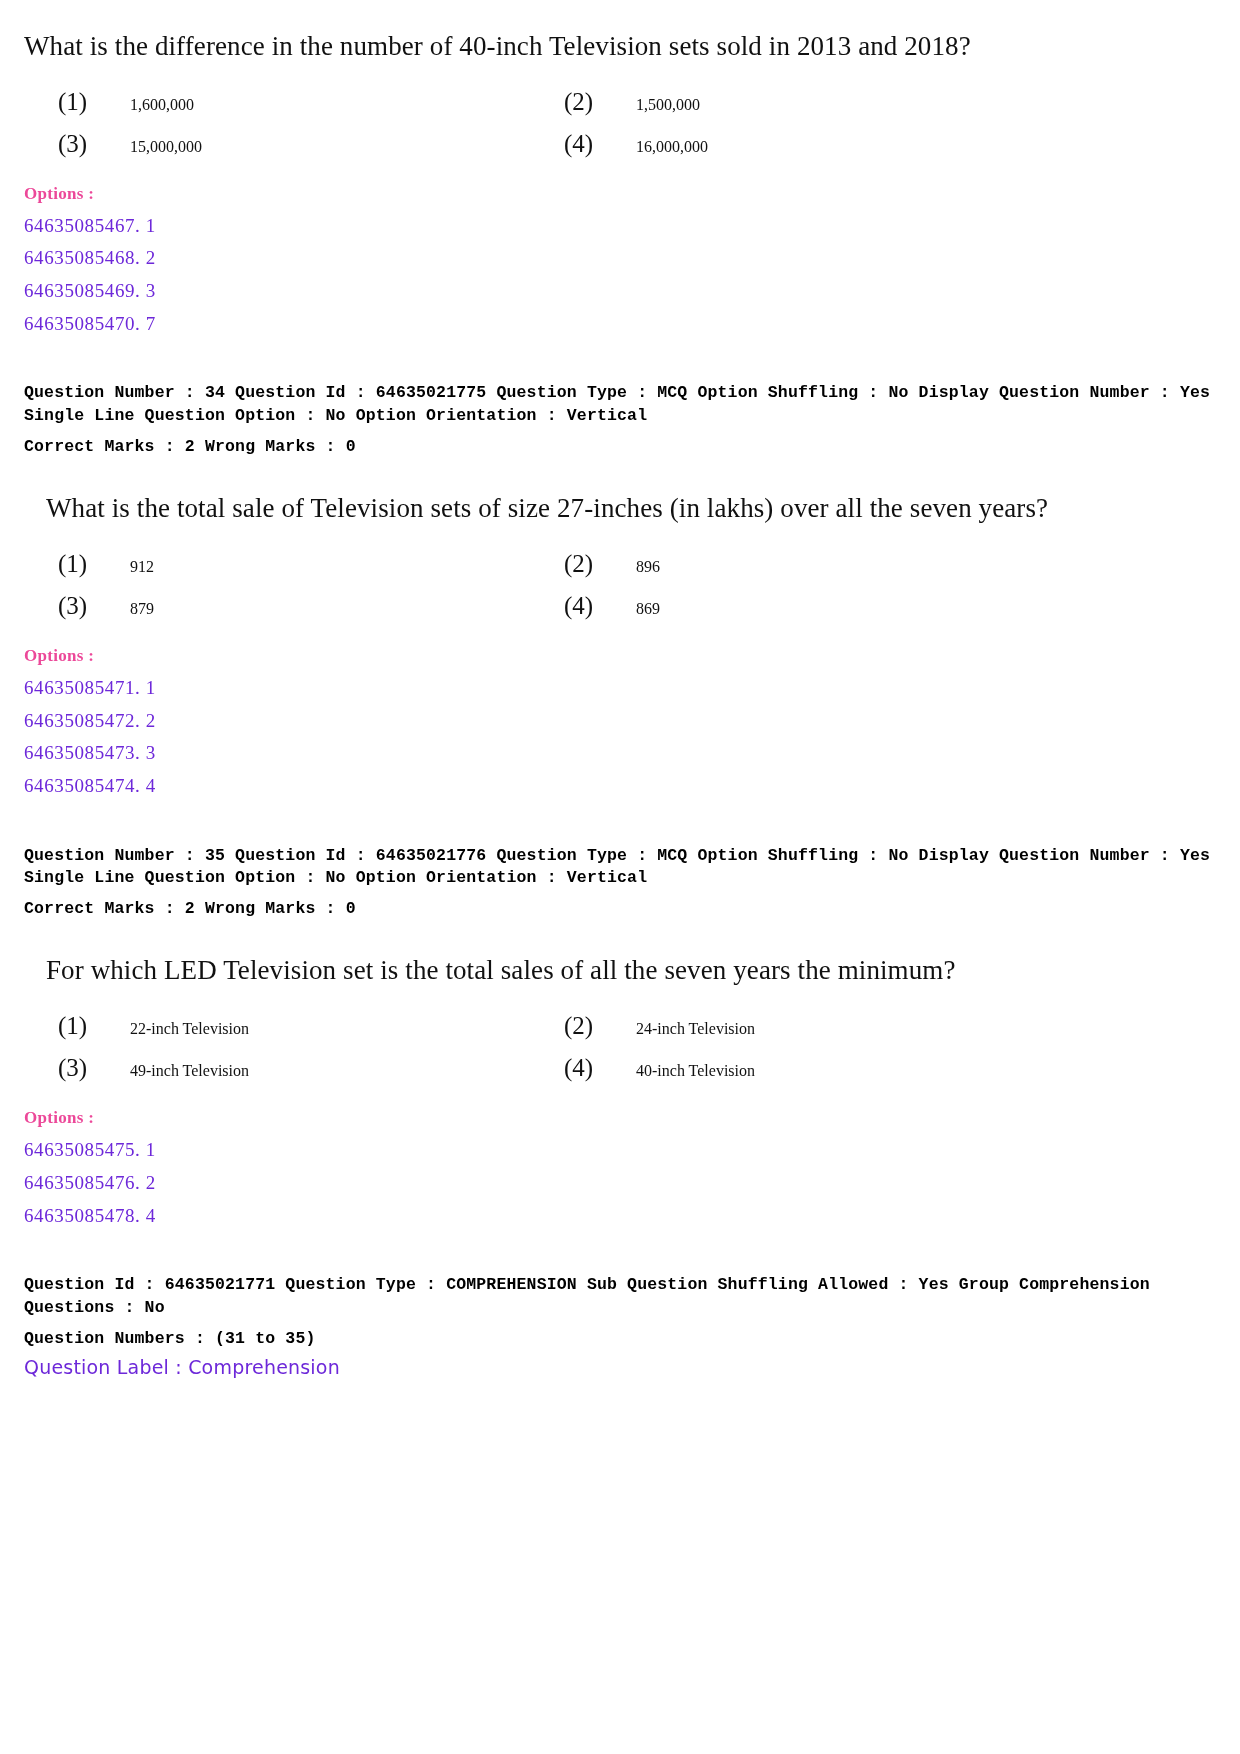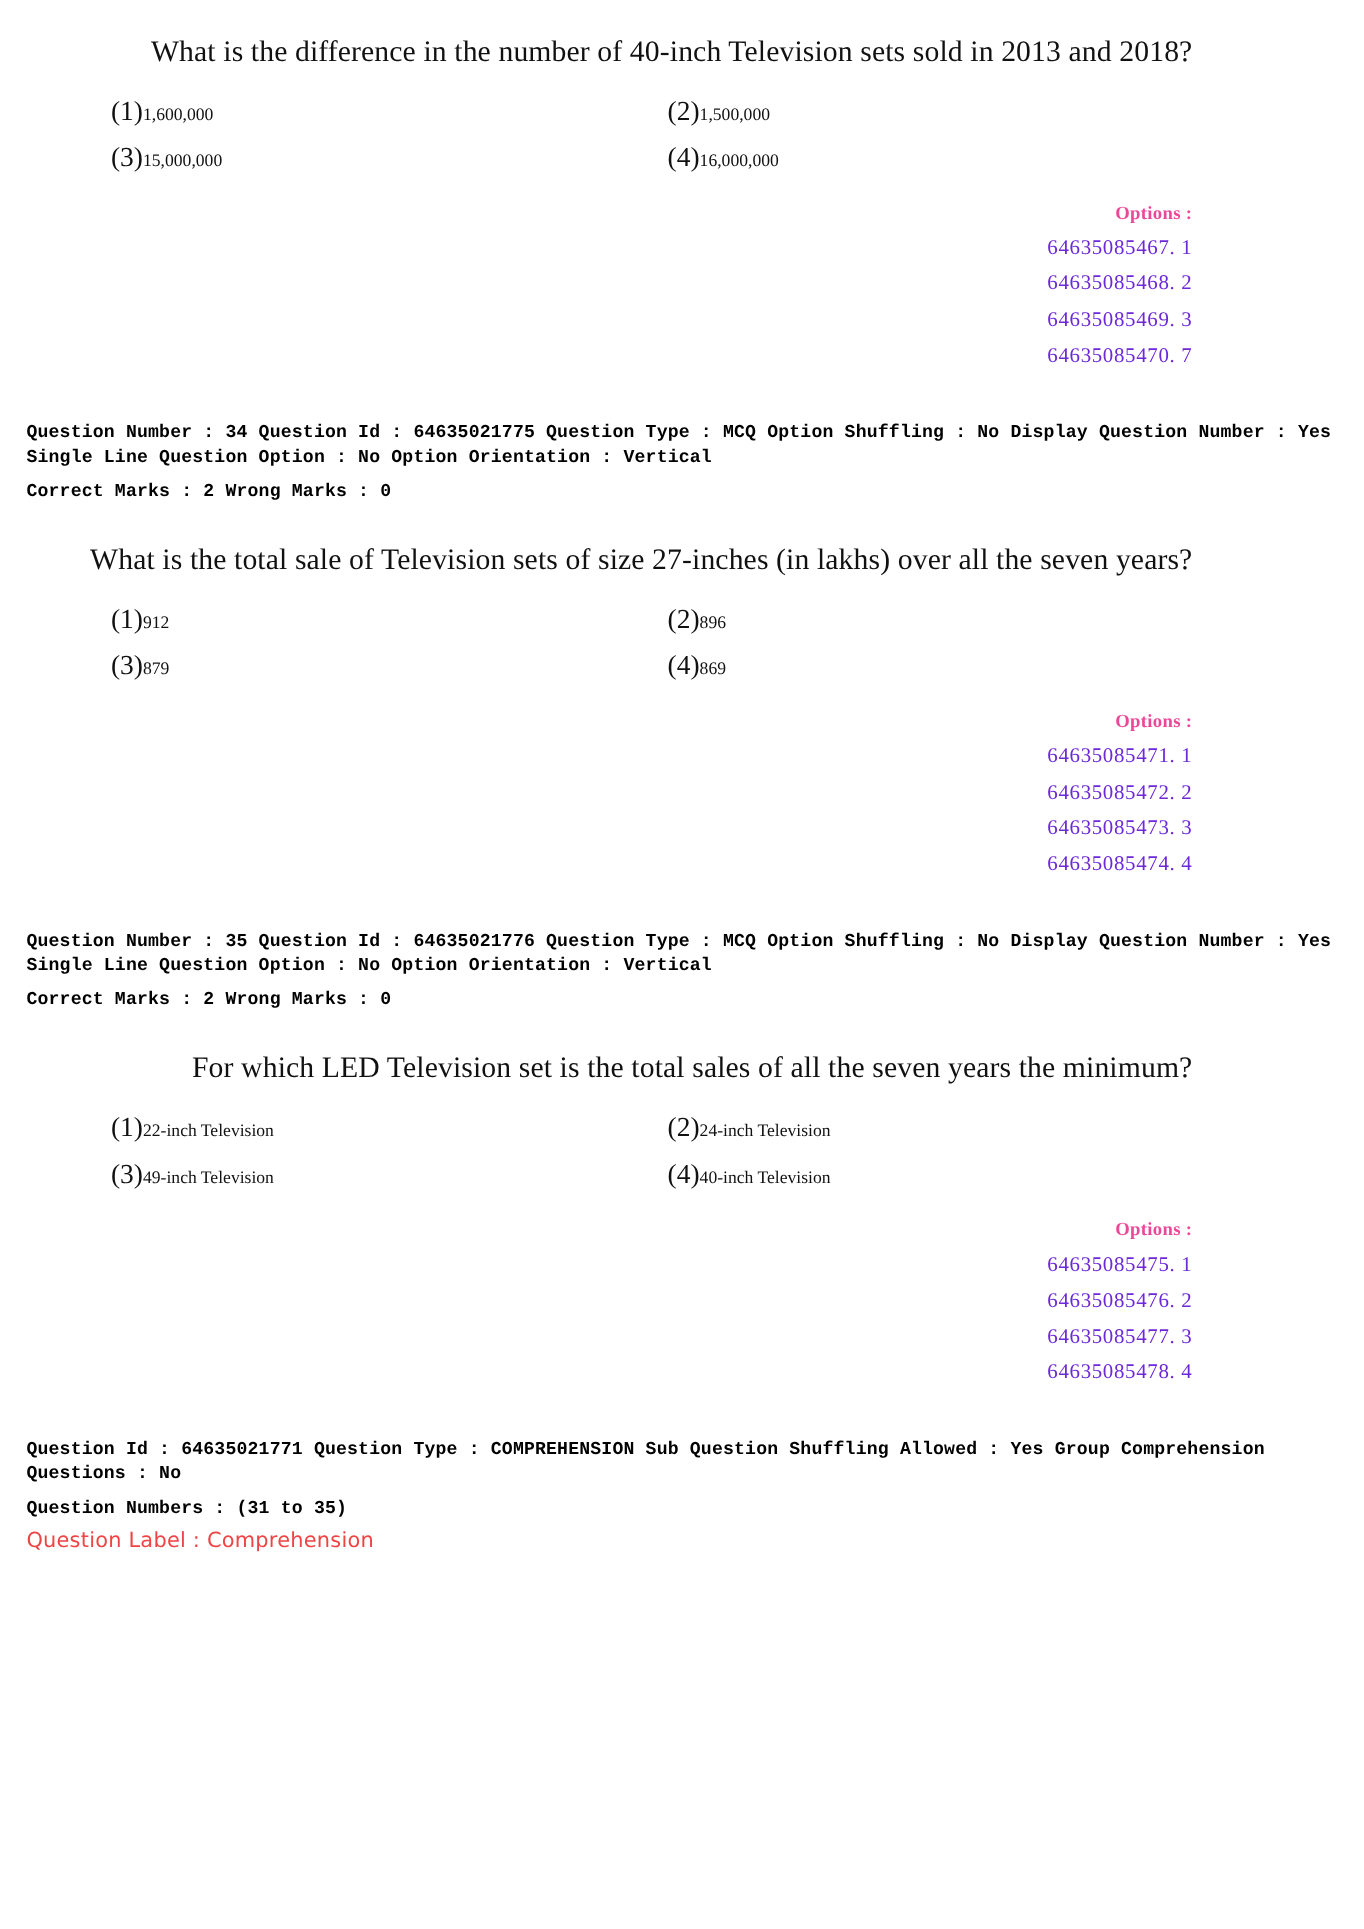--- a/index.html
+++ b/index.html
@@ -95,26 +95,26 @@
     color: #000000;
     line-height: 1.35;
     letter-spacing: 0.15px;
     white-space: nowrap;
   }
   .meta-gap { margin-top: 9px; }
 
   .label-line {
     font-family: "DejaVu Sans", "Liberation Sans", sans-serif;
     font-size: 19px;
-    color: #ef4444;
+    color: #6d28d9;
     margin-top: 6px;
     letter-spacing: 0.2px;
   }
 
-  .block { margin-bottom: 0; text-align: right; }
+  .block { margin-bottom: 0; }
   .spacer-lg { height: 34px; }
 </style>
 </head>
 <body>
 
 <div class="page">
   <div class="content">
 
     <div class="block">
       <p class="qtext">What is the difference in the number of 40-inch Television sets sold in 2013 and 2018?</p>
@@ -220,21 +220,20 @@
           <div class="opt-cell right">
             <span class="opt-num">(4)</span>
             <span class="opt-val">40-inch Television</span>
           </div>
         </div>
       </div>
 
       <div class="options-label">Options :</div>
       <div class="opt-id">64635085475. 1</div>
       <div class="opt-id">64635085476. 2</div>
-      <div class="opt-id">64635085477. 3</div>
       <div class="opt-id">64635085478. 4</div>
     </div>
 
     <div class="meta">
       <div class="meta-line">Question Id : 64635021771  Question Type : COMPREHENSION  Sub Question Shuffling Allowed : Yes  Group Comprehension</div>
       <div class="meta-line">Questions : No</div>
       <div class="meta-line meta-gap">Question Numbers : (31 to 35)</div>
       <div class="label-line">Question Label : Comprehension</div>
     </div>
 

